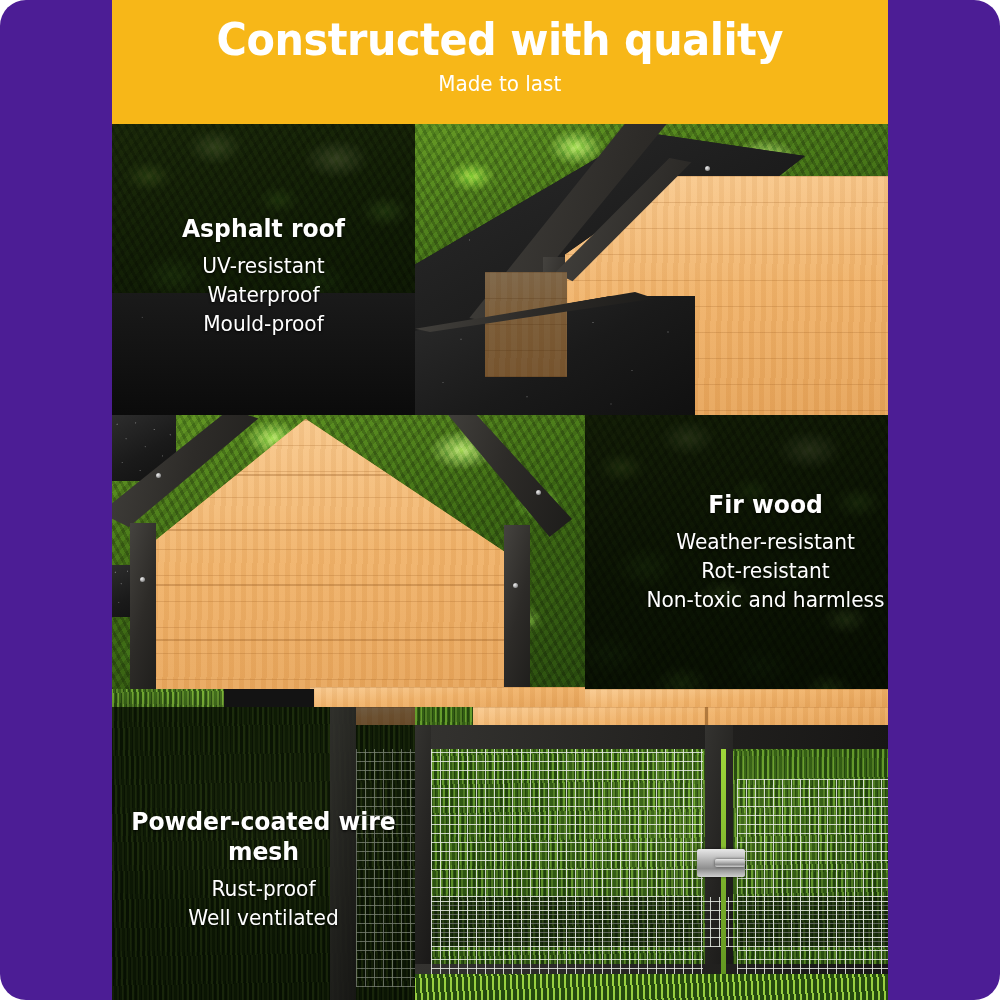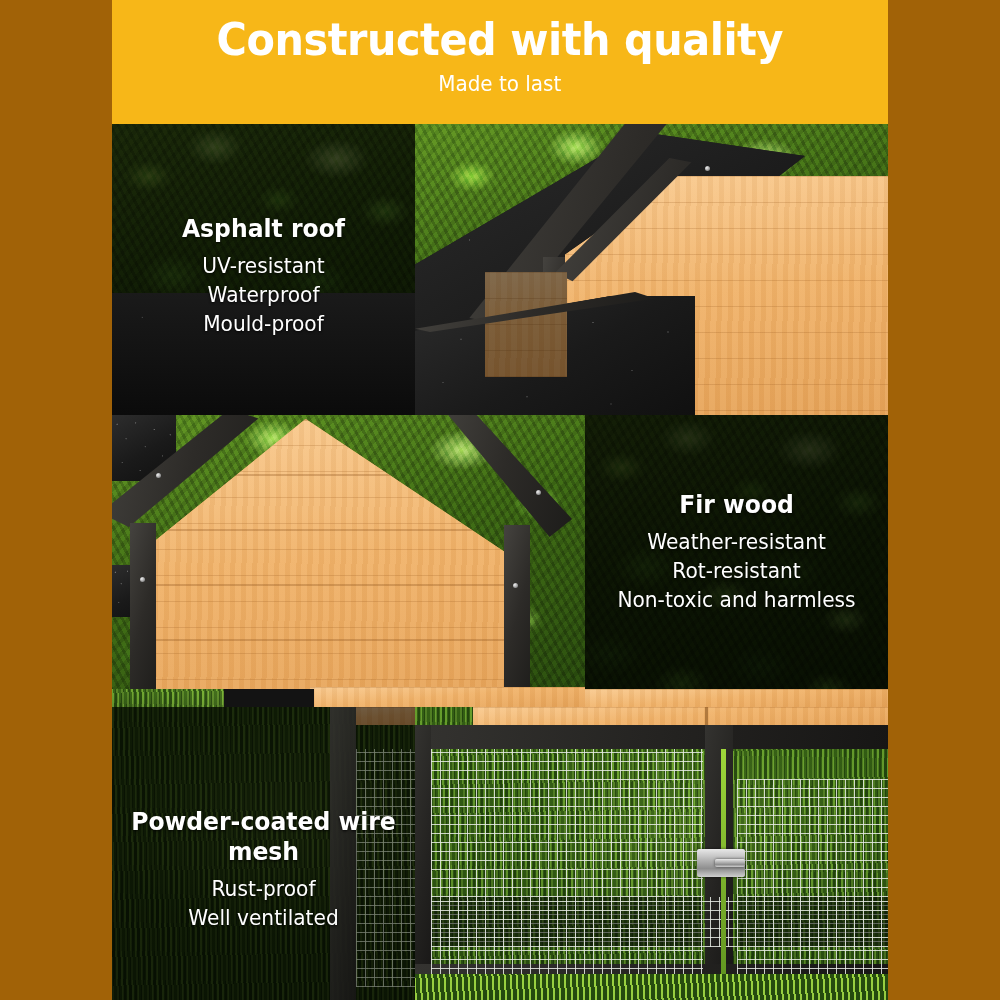--- a/index.html
+++ b/index.html
@@ -1,18 +1,18 @@
 <!DOCTYPE html>
 <html><head>
 <meta charset="utf-8">
 <style>
   html,body{margin:0;padding:0;background:#ffffff;}
   body{width:1000px;height:1000px;font-family:"Liberation Sans",sans-serif;overflow:hidden;}
 
-  .page{position:relative;width:1000px;height:1000px;background:#a16207;}
+  .page{position:relative;width:1000px;height:1000px;background:#4c1d95;border-radius:26px;}
 
   
   .banner{
     position:absolute;left:112px;top:0;width:776px;height:124px;
     background:#f7b718;
     display:flex;flex-direction:column;align-items:center;justify-content:flex-start;
     overflow:hidden;
   }
   .banner-title{
     margin-top:14px;
@@ -250,21 +250,21 @@
       <div class="wood" style="position:absolute;left:198px;bottom:0;width:275px;height:20px;"></div>
       <div style="position:absolute;left:112px;bottom:0;width:90px;height:18px;background:#131313;"></div>
     </div>
 
     <div class="right-dark dark-pane">
       <div class="layer foliage"></div>
       <div class="veil heavy"></div>
       <div class="wood" style="position:absolute;left:0;bottom:0;width:100%;height:18px;"></div>
     </div>
 
-    <div class="caption" id="cap-wood" style="left:473px;width:303px;">
+    <div class="caption" id="cap-wood" style="left:473px;width:303px;padding-left:29px;">
       <h3>Fir wood</h3>
       <p>Weather-resistant</p>
       <p>Rot-resistant</p>
       <p>Non-toxic and harmless</p>
     </div>
   </div>
 
   <div class="panel" id="panel-mesh">
 
     <div class="right-photo">

